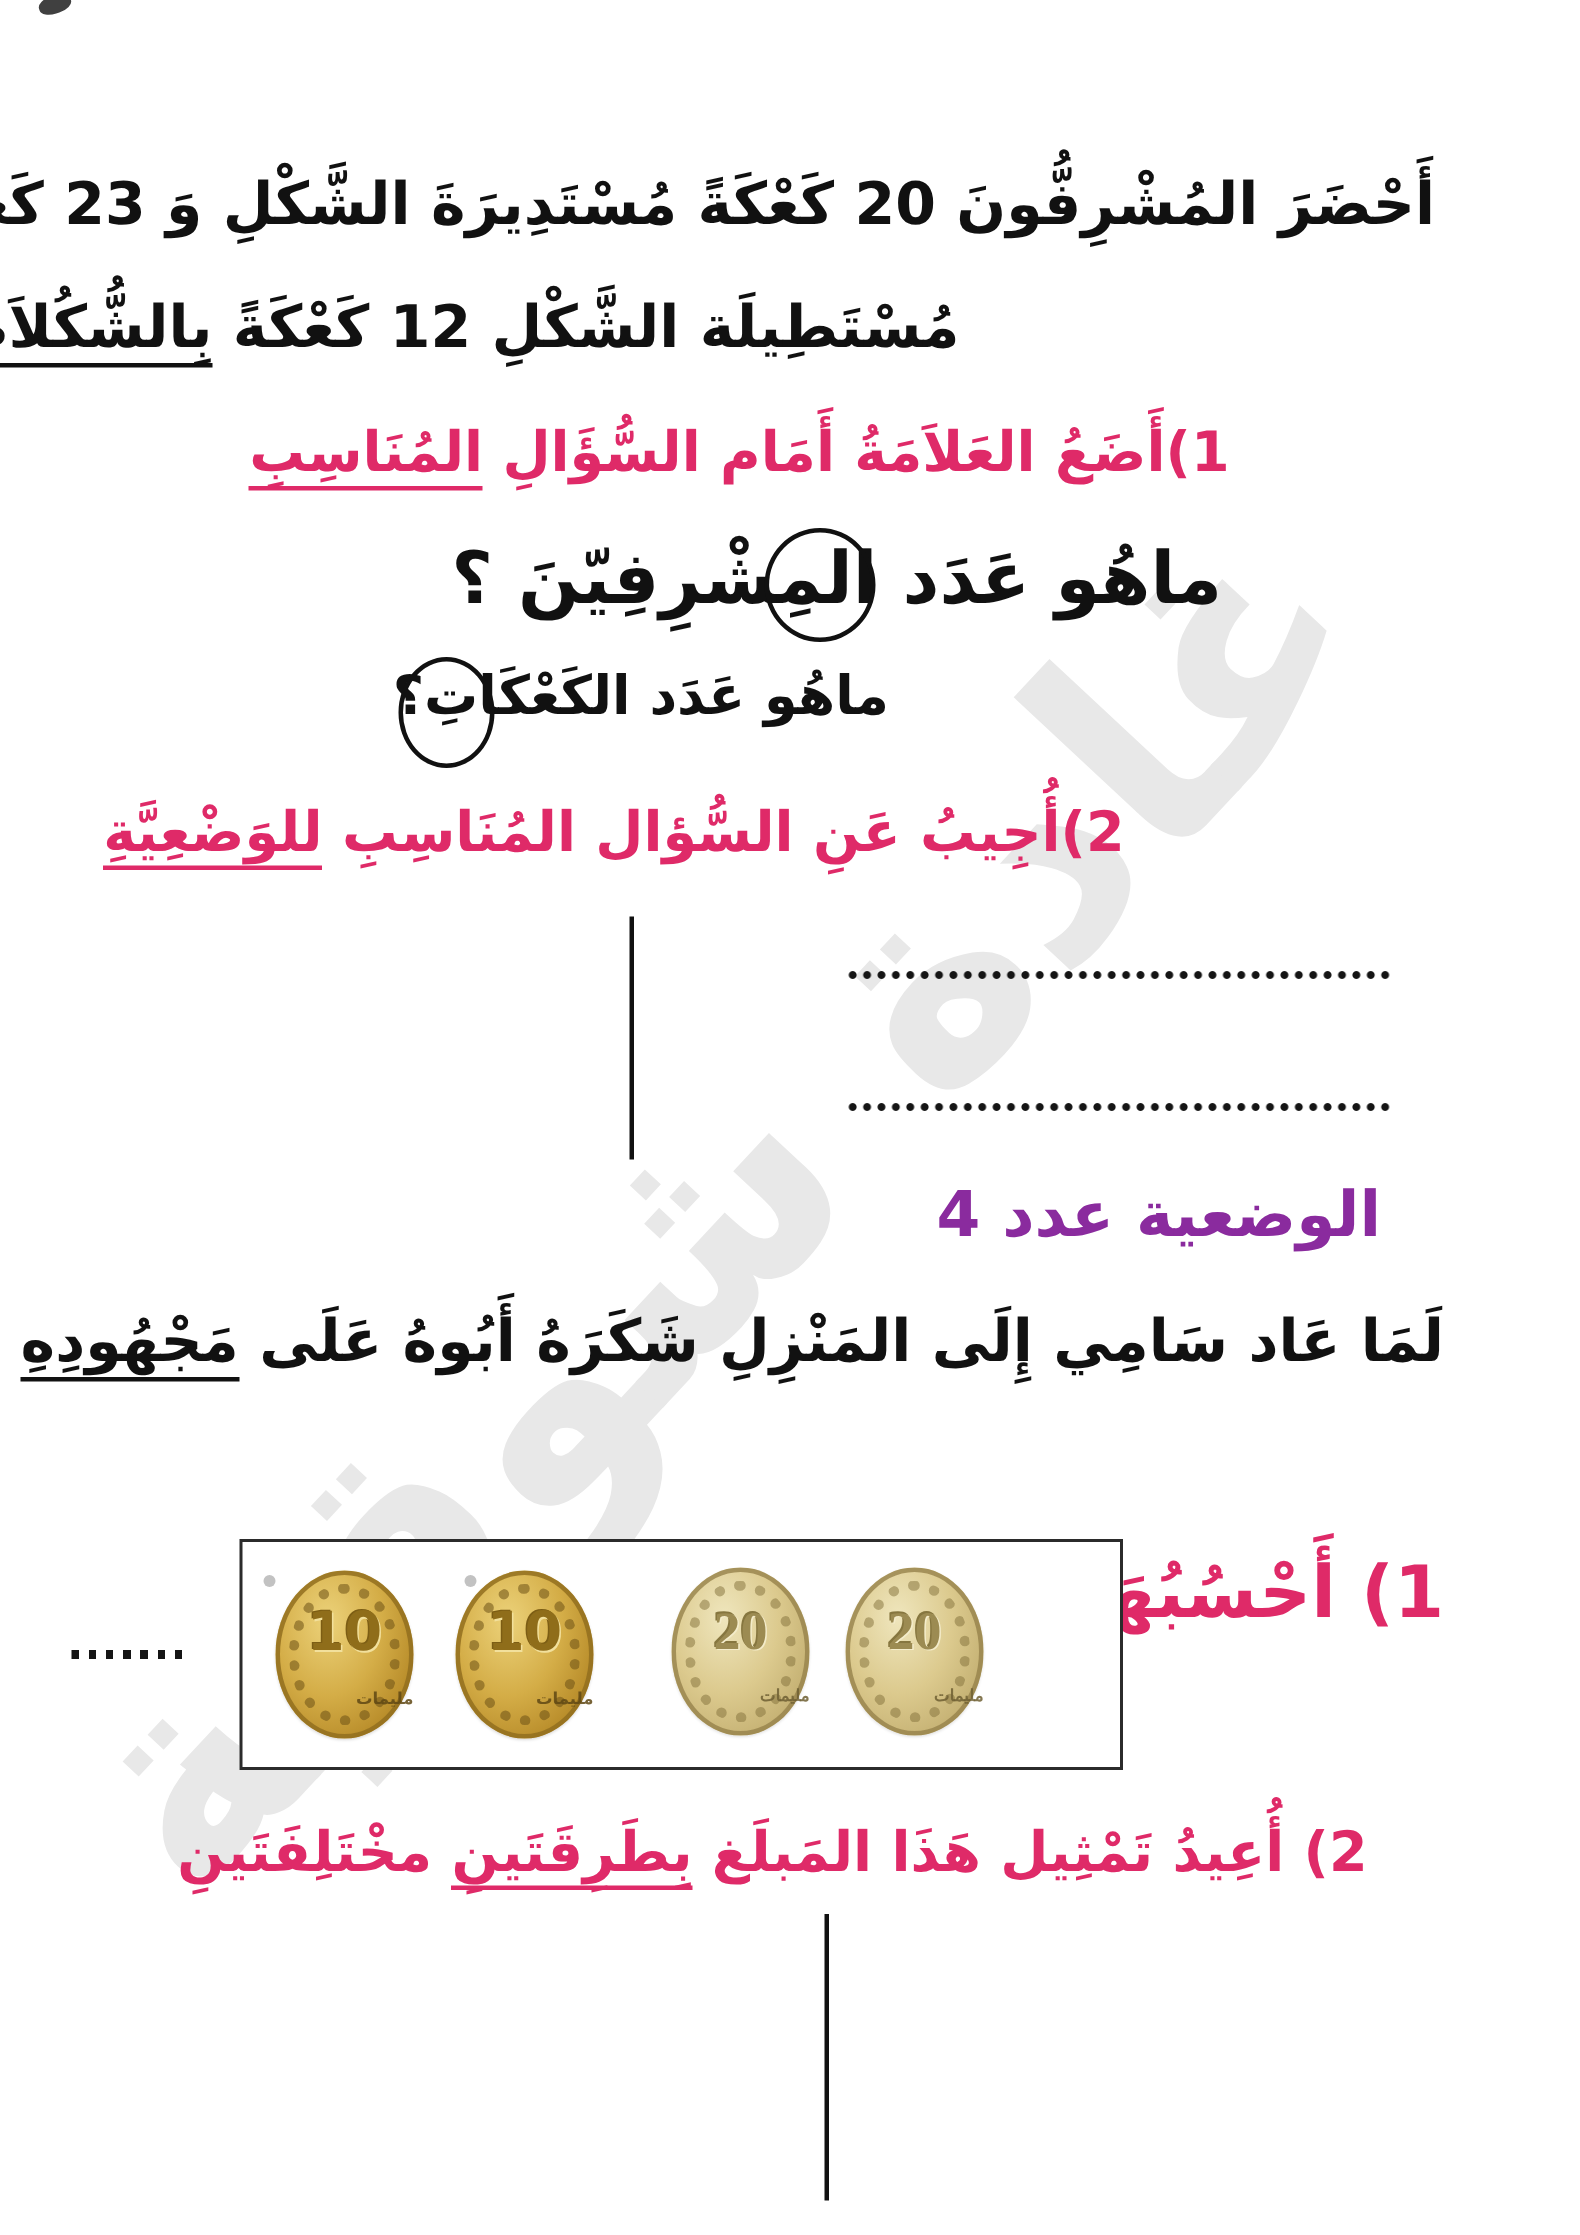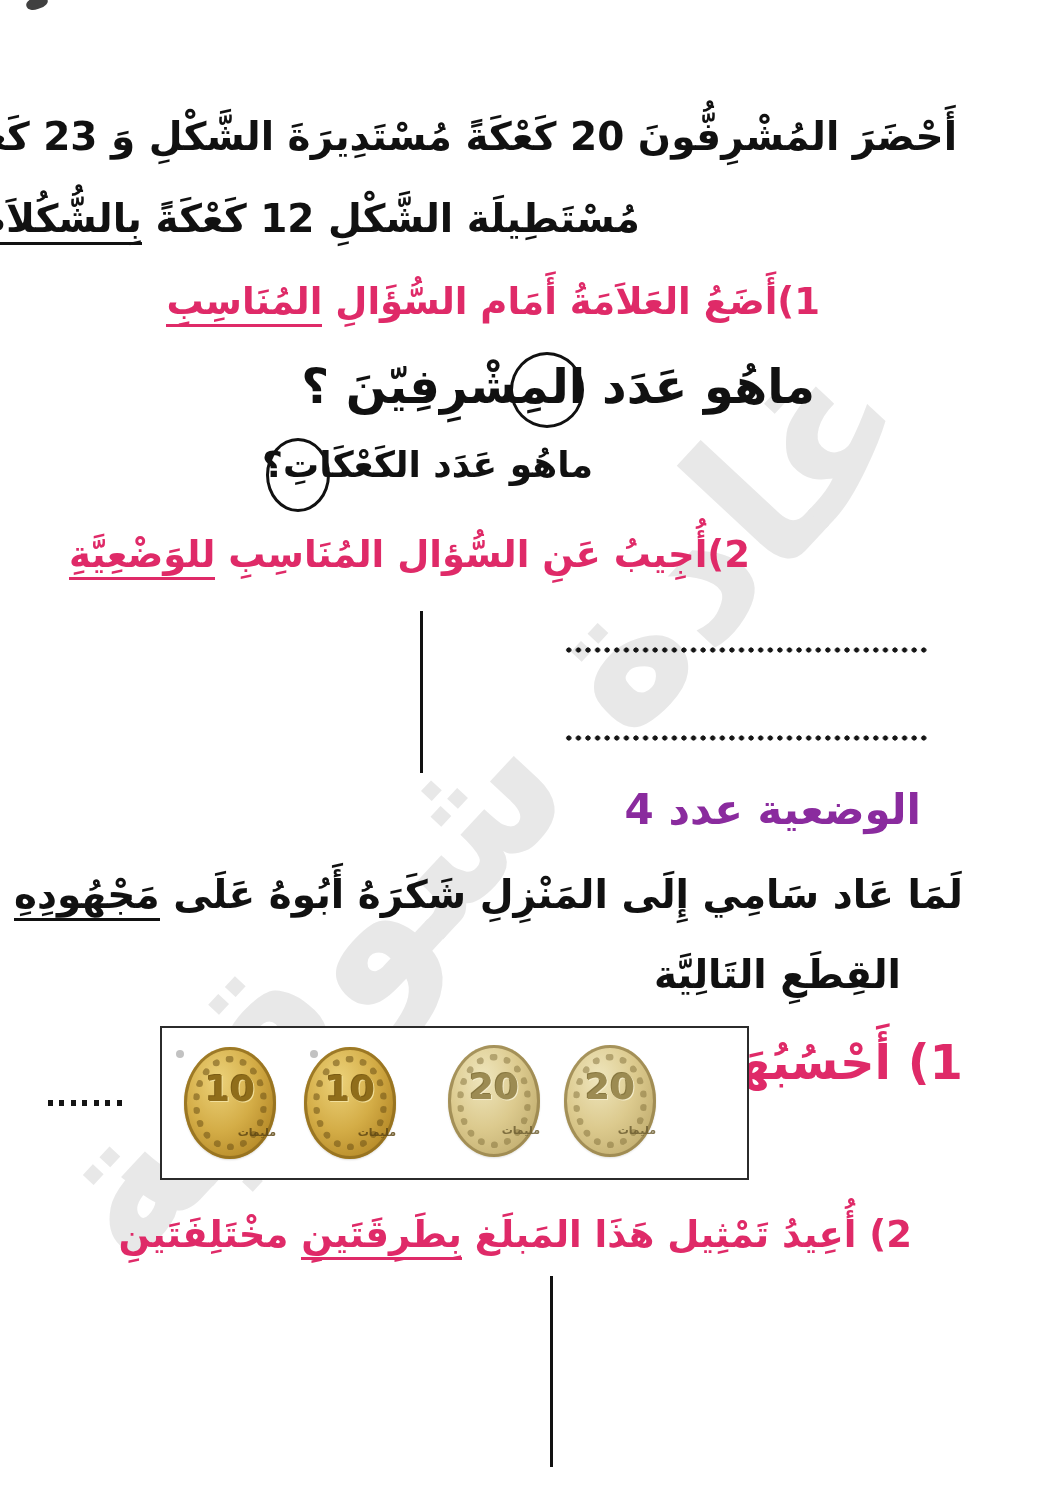--- a/index.html
+++ b/index.html
@@ -106,20 +106,21 @@
   .c10{
     background:radial-gradient(ellipse at 38% 30%, #ecd27a 0%, #d4ad47 45%, #b68a28 78%, #8f6a1c 100%);
     box-shadow:inset 0 0 0 3px rgba(146,110,30,.85), 0 1px 2px rgba(0,0,0,.15);
   }
   .c10 .ring{border:7px dotted rgba(110,82,22,.55);}
   .c10 .val{color:#8f6d1a;text-shadow:1px 1px 0 #f2e09c,-1px -1px 0 #7c5d14;}
   .c10 .unit{color:rgba(95,72,20,.85);}
   .c20{
     background:radial-gradient(ellipse at 38% 30%, #efe6bd 0%, #dcca8e 45%, #c4b072 78%, #a6925a 100%);
     box-shadow:inset 0 0 0 3px rgba(150,130,75,.8), 0 1px 2px rgba(0,0,0,.12);
+    font-family:Liberation Serif, serif;
   }
   .c20 .ring{border:7px dotted rgba(130,112,58,.5);}
   .c20 .val{color:#9c8b52;text-shadow:1px 1px 0 #f4ecca,-1px -1px 0 #86763f;}
   .c20 .unit{color:rgba(110,95,50,.85);}
 </style>
 </head>
 <body>
 
 <div class="page">
 
@@ -142,21 +143,20 @@
   <p class="line pink" style="top:527px;right:303px;font-size:37px;margin:0;"><span>2)أُجِيبُ عَنِ السُّؤال المُنَاسِبِ </span><span class="ul">للوَضْعِيَّةِ</span></p>
 
   <div class="vline" style="left:420px;top:611px;height:162px;"></div>
   <div class="dotline" style="left:564px;top:646px;width:366px;"></div>
   <div class="dotline" style="left:564px;top:734px;width:366px;"></div>
 
   <p class="line purple" style="top:778px;right:132px;font-size:42px;margin:0;">الوضعية عدد 4</p>
 
   <p class="line black" style="top:866px;right:90px;font-size:39px;margin:0;"><span>لَمَا عَاد سَامِي إِلَى المَنْزِلِ شَكَرَهُ أَبُوهُ عَلَى </span><span class="ul">مَجْهُودِهِ</span><span> وَ قَدَّمَ لَهُ</span></p>
 
-  <p class="line black" style="top:946px;right:152px;font-size:39px;margin:0;">القِطَعِ التَالِيَّة</p>
 
   <p class="line pink" style="top:1026px;right:90px;font-size:48px;margin:0;">1) أَحْسُبُهَا</p>
 
   <div class="sqdots" style="left:48px;top:1100px;"></div>
 
   <div class="coin-box">
     <div class="photo-dot" style="left:14px;top:22px;"></div>
     <div class="photo-dot" style="left:148px;top:22px;"></div>
 
     <div class="coin c10" style="left:22px;top:19px;">

